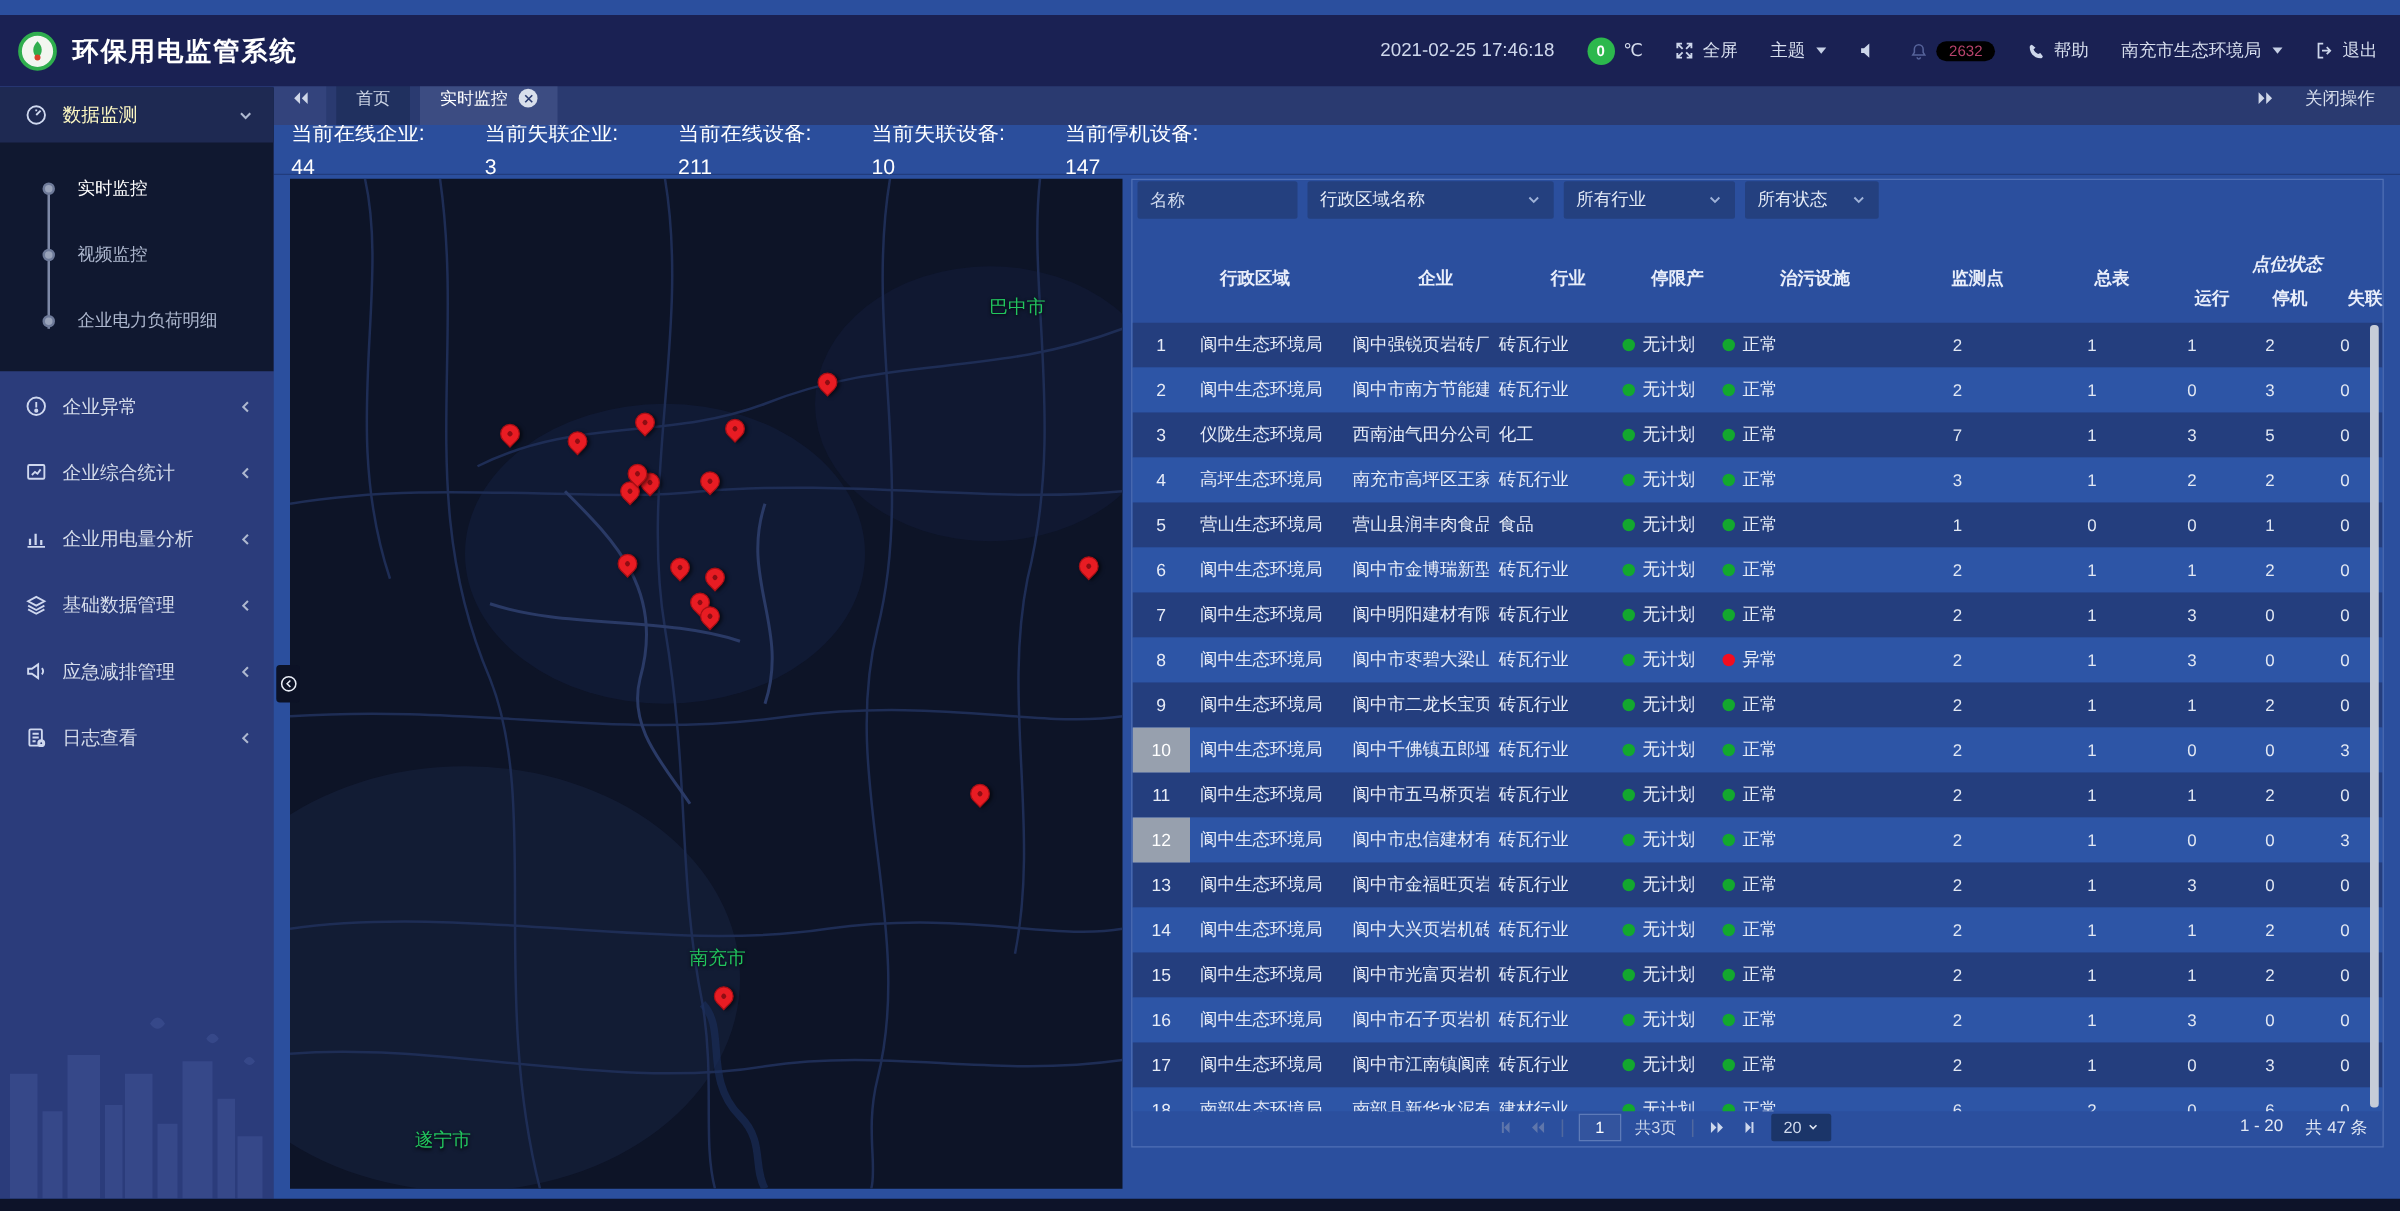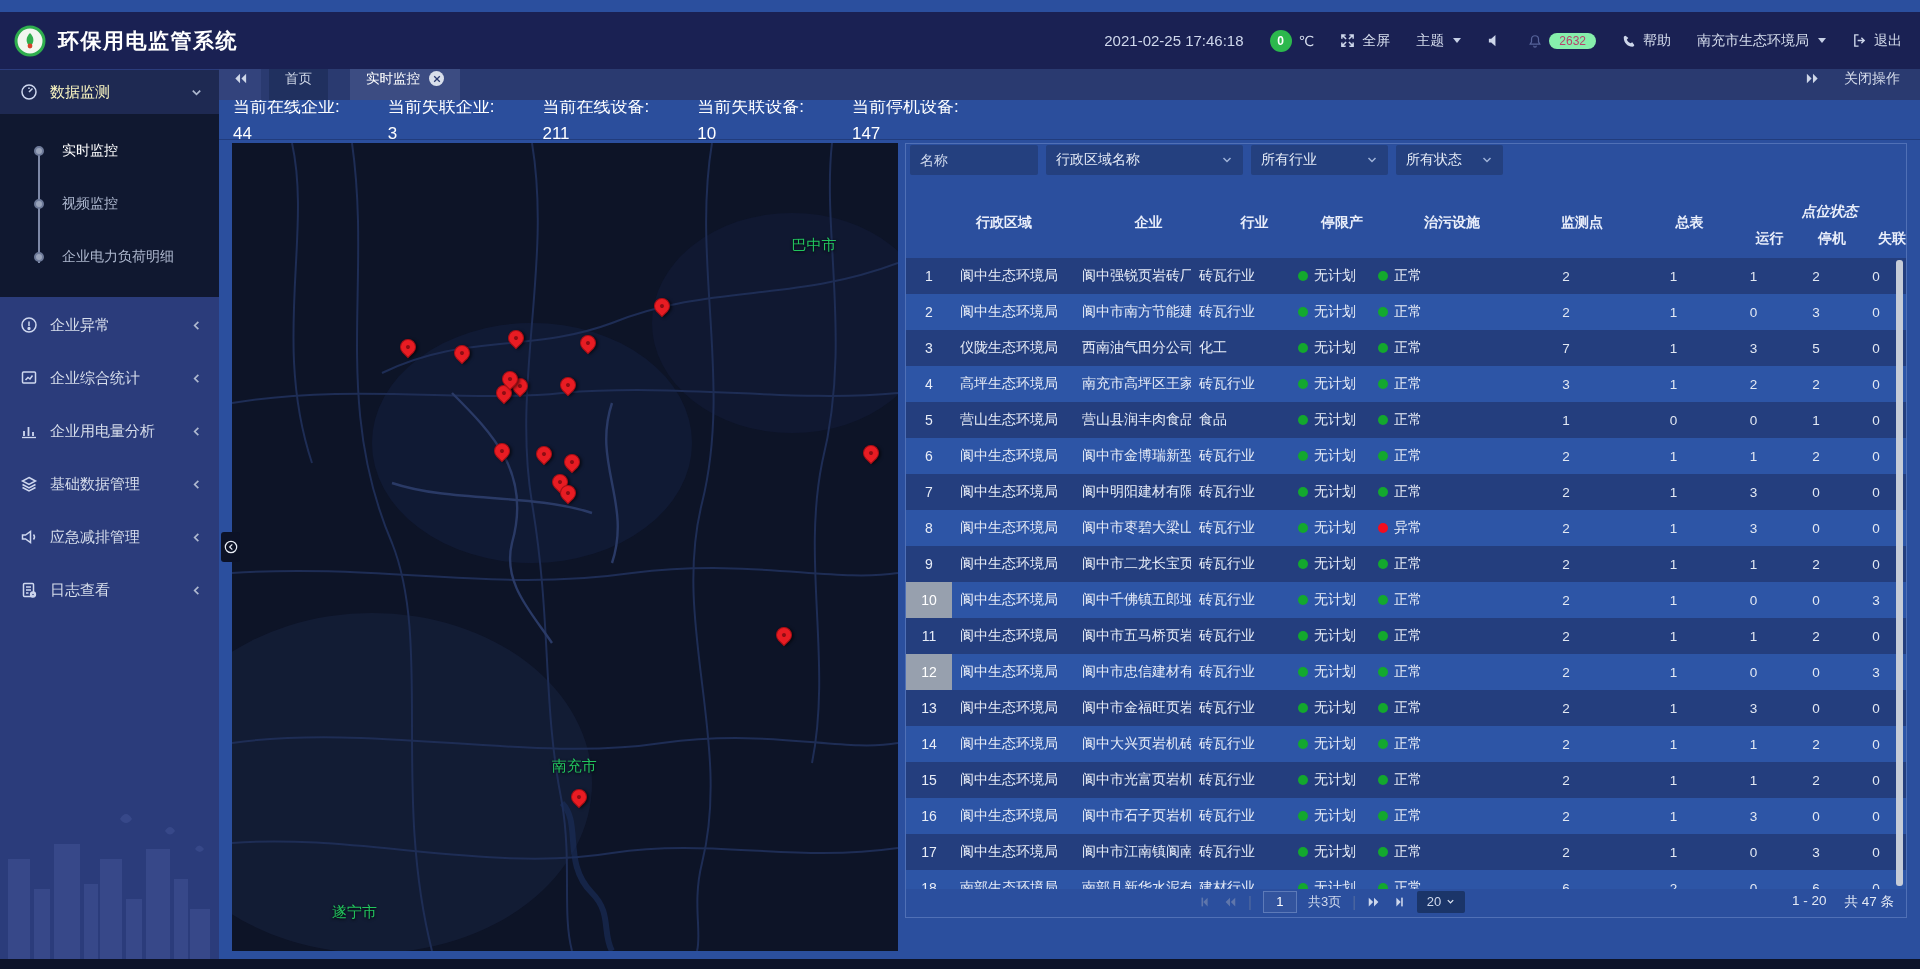--- a/index.html
+++ b/index.html
@@ -10,40 +10,40 @@
   
   .hdr { position:absolute; left:0; top:12px; right:0; height:57px; background:#1a2153; display:flex; align-items:center; padding:0 18px 0 14px; z-index:20; }
   .logo { width:32px; height:32px; margin-right:12px; }
   .app-title { font-size:21px; font-weight:bold; color:#fff; letter-spacing:1.5px; }
   .hright { margin-left:auto; display:flex; align-items:center; gap:26px; }
   .hitem { display:flex; align-items:center; gap:7px; font-size:14px; color:#d7deee; white-space:nowrap; }
   .hitem.clk { cursor:pointer; }
   .datetime { font-size:15px; color:#cfd8ec; }
   .tempbadge { width:22px; height:22px; border-radius:50%; background:#2cb84d; color:#fff; font-size:12px; font-weight:bold; display:flex; align-items:center; justify-content:center; }
   .caret { width:0; height:0; border-left:4px solid transparent; border-right:4px solid transparent; border-top:5px solid #c6d0e6; margin-left:2px; }
-  .pill { background:#86efac; color:#b8436d; font-size:12px; padding:1px 10px; border-radius:9px; }
+  .pill { background:#000000; color:#b8436d; font-size:12px; padding:1px 10px; border-radius:9px; }
 
   
   .sidebar { position:absolute; left:0; top:57px; width:219px; bottom:10px; background:#2b3c7b; overflow:hidden; z-index:10; }
   .sec { margin-top:13px; background:#101830; }
   .sec-head { height:44px; background:#1e2952; display:flex; align-items:center; padding:0 16px 0 20px; gap:12px; cursor:pointer; }
   .slabel { font-size:15px; color:#fef9c3; flex:1; }
   .submenu { position:relative; padding:10px 0 14px 0; }
   .submenu::before { content:''; position:absolute; left:38px; top:34px; bottom:34px; width:2px; background:#7d88a6; }
   .subitem { position:relative; height:53px; display:flex; align-items:center; padding-left:62px; font-size:14px; color:#aeb8cf; cursor:pointer; }
   .subitem .sdot { position:absolute; left:34px; top:50%; margin-top:-5px; width:10px; height:10px; border-radius:50%; background:#99a3ba; border:2px solid #6e7a99; }
   .subitem.active { color:#ffffff; }
   .mitem { height:50px; margin-top:3px; display:flex; align-items:center; padding:0 16px 0 20px; gap:12px; cursor:pointer; }
   .mitem .slabel { font-size:15px; color:#d6ddeb; }
   .deco { position:absolute; bottom:0; left:0; opacity:.45; }
 
   
   .tabbar { position:absolute; left:219px; right:0; top:57px; height:43px; background:#2a3a70; display:flex; align-items:stretch; z-index:9; }
   .tab-collapse { width:42px; background:#33437c; display:flex; align-items:center; justify-content:center; cursor:pointer; }
-  .tabs { display:flex; margin-left:8px; gap:22px; align-items:stretch; }
+  .tabs { display:flex; margin-left:8px; gap:8px; align-items:stretch; }
   .tab { display:flex; align-items:center; gap:9px; padding:0 16px; font-size:13.5px; color:#cdd5e6; background:#20305f; cursor:pointer; }
   .tab.active { background:#3c4c82; color:#fff; }
   .tclose { width:15px; height:15px; border-radius:50%; background:#d9dfeb; display:flex; align-items:center; justify-content:center; }
   .tab-ops { margin-left:auto; display:flex; align-items:center; gap:24px; padding-right:20px; color:#d7deec; font-size:14px; }
 
   
   .statsbar { position:absolute; left:219px; right:0; top:100px; height:40px; background:#2b4e9c; border-bottom:1px solid rgba(15,30,70,.35); display:flex; align-items:center; gap:48px; padding-left:14px; z-index:8; }
   .stat { font-size:17px; color:#fff; display:flex; gap:6px; white-space:nowrap;flex-direction:column; }
 
   

